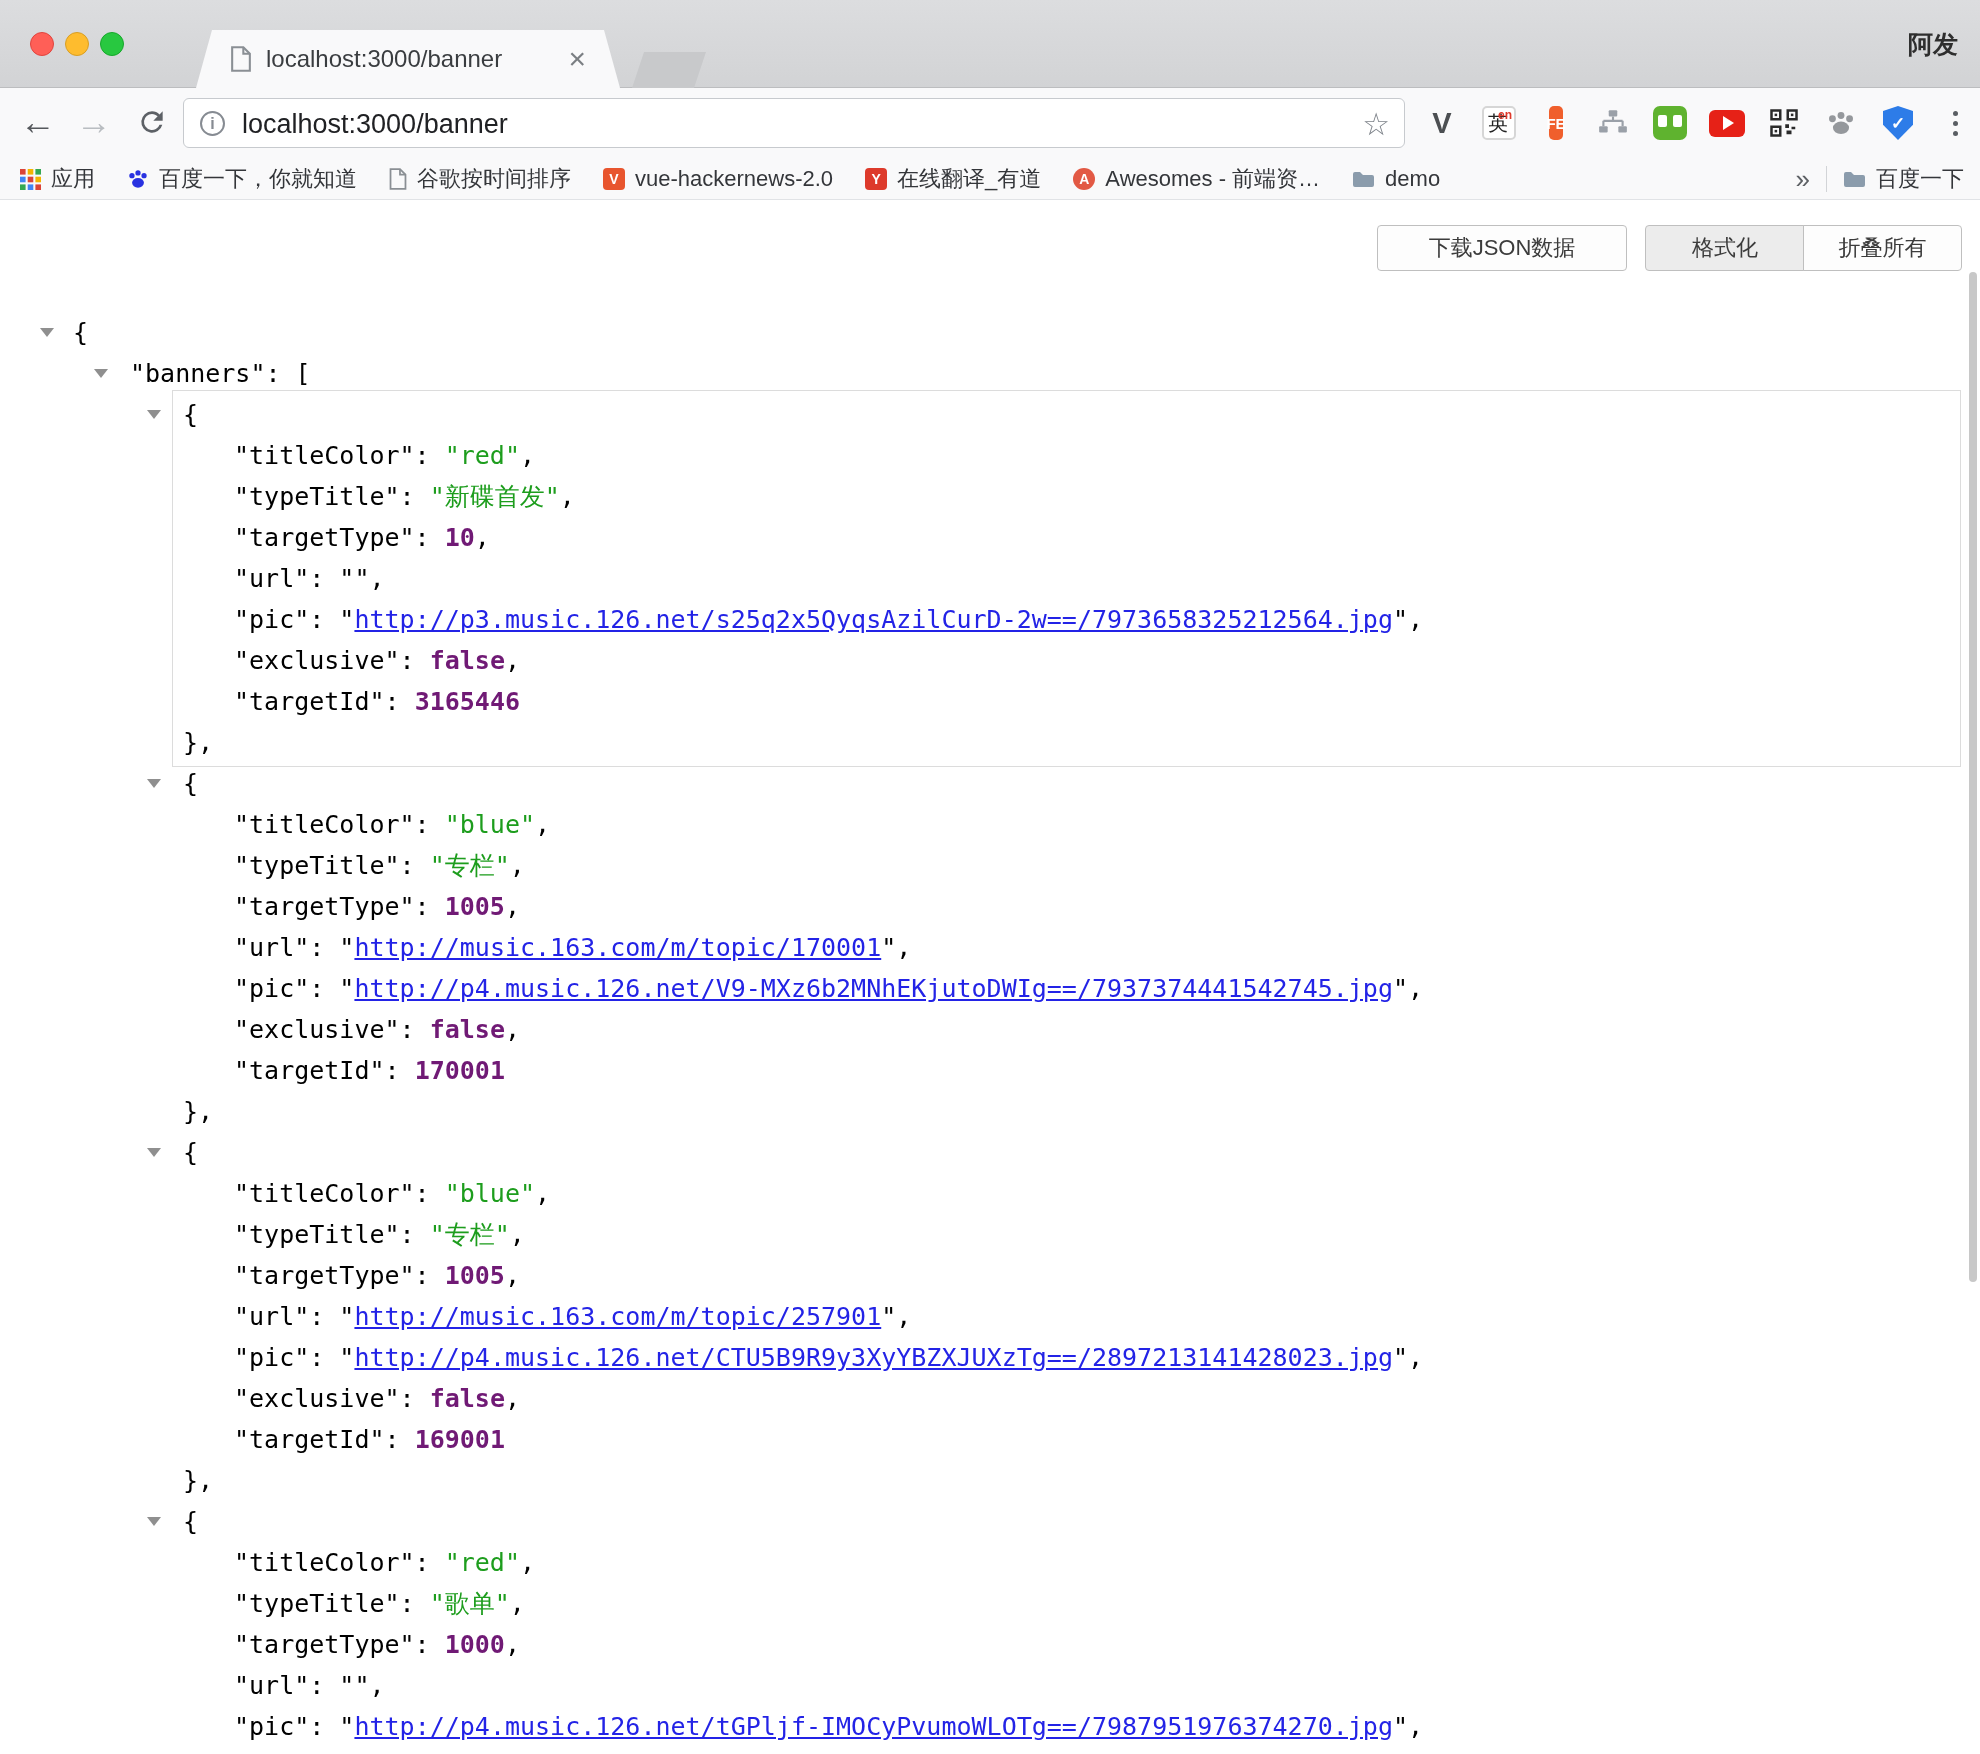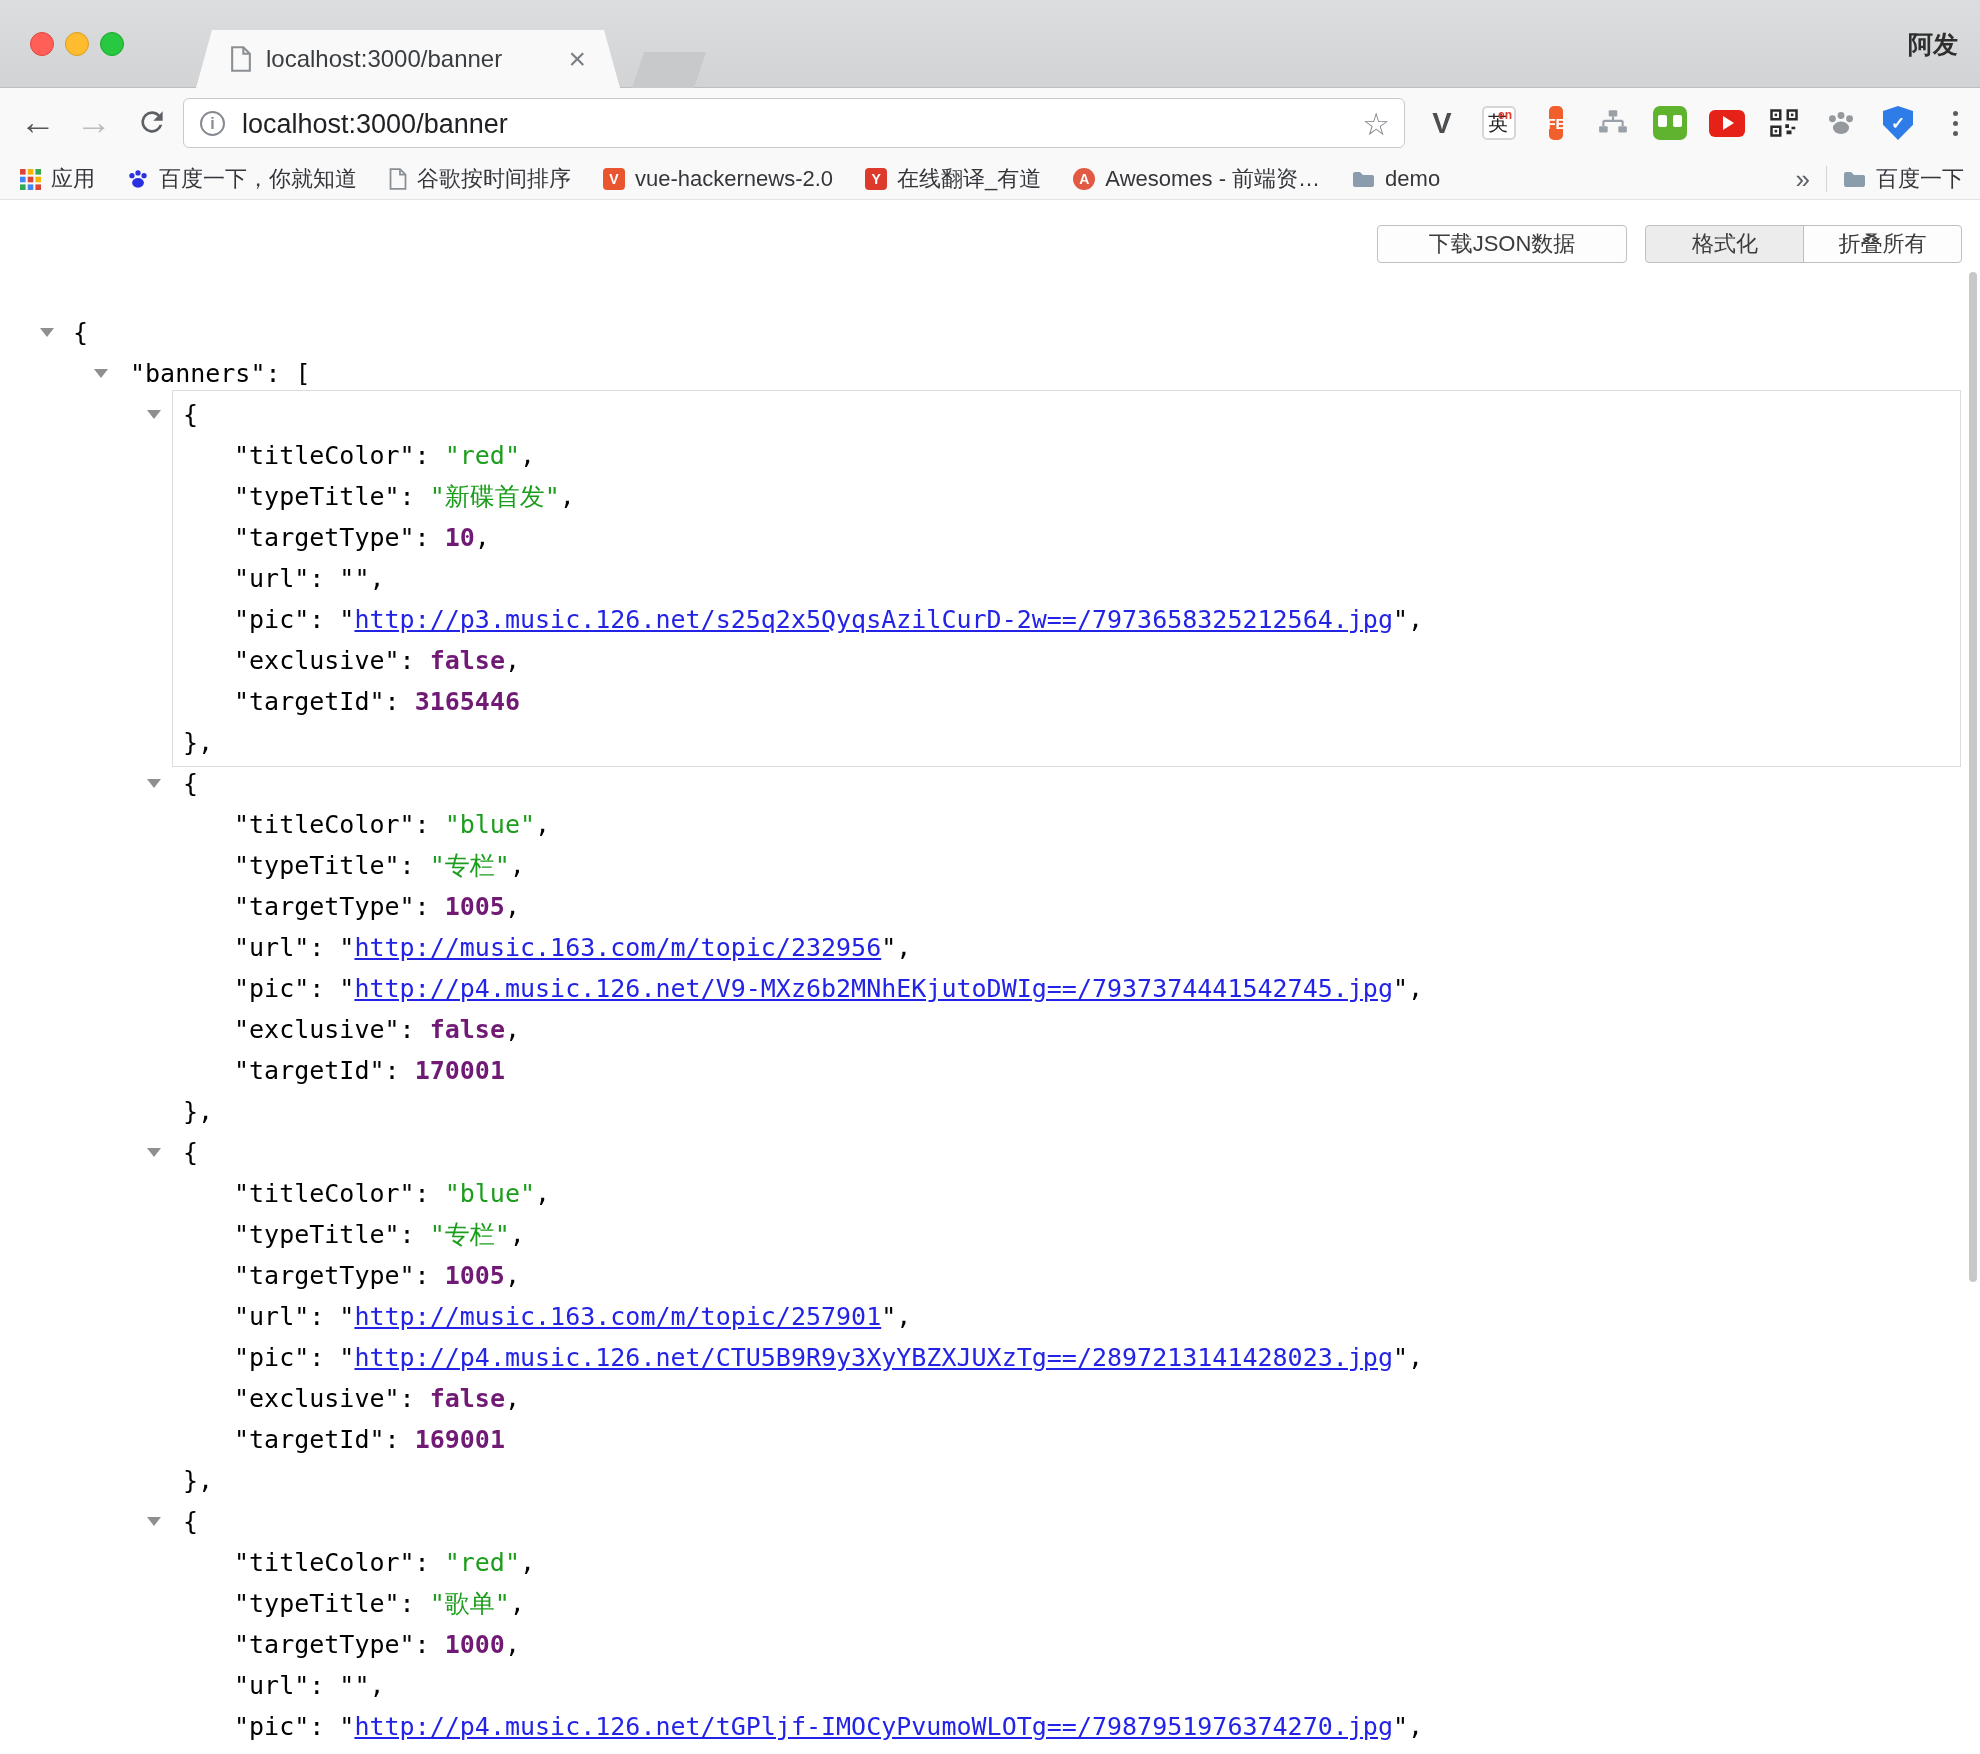--- a/index.html
+++ b/index.html
@@ -65,21 +65,21 @@
   .bm-left { position:absolute; left:20px; top:0; height:42px; display:flex; gap:32px; align-items:center; }
   .bm-right { position:absolute; right:16px; top:0; height:42px; display:flex; gap:16px; align-items:center; }
   .bm { display:flex; align-items:center; gap:10px; font-size:22px; color:#34363a; white-space:nowrap; }
   .bm-badge { width:22px; height:22px; border-radius:4px; color:#fff; font-size:14px; font-weight:bold;
               display:flex; align-items:center; justify-content:center; }
   .b-v { background:#e8552e; } .b-y { background:#dd3a2b; } .b-a { background:#e25944; border-radius:50%; }
   .chev { font-size:26px; color:#5d6064; }
   .bm-divider { width:1px; height:26px; background:#d2d4d7; }
 
   
-  .btn { position:absolute; height:38px; border:1px solid #bfbfbf; background:#fdfdfd;
+  .btn { position:absolute; height:46px; border:1px solid #bfbfbf; background:#fdfdfd;
          font-size:22px; color:#3c3c3c; display:flex; align-items:center; justify-content:center; }
   .btn-download { left:1377px; top:225px; width:250px; border-radius:4px; }
   .btn-format { left:1645px; top:225px; width:160px; border-radius:4px 0 0 4px; background:#ececec; }
   .btn-collapse { left:1804px; top:225px; width:159px; border-radius:0 4px 4px 0; margin-left:-1px; }
 
   .json-pane { position:absolute; left:0; right:0; top:200px; bottom:0; overflow:hidden;
                font-family:"DejaVu Sans Mono", monospace; font-size:25px; color:#000; }
   .json-lines { position:absolute; top:112px; left:0; right:0; }
   .jl { height:41px; line-height:41px; position:relative; white-space:pre; }
   .ind0 { padding-left:73px; } .ind1 { padding-left:130px; }
@@ -278,21 +278,21 @@
         <div class="jl ind3"><span class="t-p">"targetType": </span><span class="t-n">10</span><span class="t-p">,</span></div>
         <div class="jl ind3"><span class="t-p">"url": </span><span class="t-p">"",</span></div>
         <div class="jl ind3"><span class="t-p">"pic": </span><span class="t-p">"</span><span class="t-l">http://p3.music.126.net/s25q2x5QyqsAzilCurD-2w==/7973658325212564.jpg</span><span class="t-p">",</span></div>
         <div class="jl ind3"><span class="t-p">"exclusive": </span><span class="t-b">false</span><span class="t-p">,</span></div>
         <div class="jl ind3"><span class="t-p">"targetId": </span><span class="t-n">3165446</span></div>
         <div class="jl ind2"><span class="t-p">},</span></div>
         <div class="jl ind2"><span class="arrow a2"></span><span class="t-p">{</span></div>
         <div class="jl ind3"><span class="t-p">"titleColor": </span><span class="t-s">"blue"</span><span class="t-p">,</span></div>
         <div class="jl ind3"><span class="t-p">"typeTitle": </span><span class="t-s">"专栏"</span><span class="t-p">,</span></div>
         <div class="jl ind3"><span class="t-p">"targetType": </span><span class="t-n">1005</span><span class="t-p">,</span></div>
-        <div class="jl ind3"><span class="t-p">"url": </span><span class="t-p">"</span><span class="t-l">http://music.163.com/m/topic/232956</span><span class="t-p">",</span></div>
+        <div class="jl ind3"><span class="t-p">"url": </span><span class="t-p">"</span><span class="t-l">http://music.163.com/m/topic/170001</span><span class="t-p">",</span></div>
         <div class="jl ind3"><span class="t-p">"pic": </span><span class="t-p">"</span><span class="t-l">http://p4.music.126.net/V9-MXz6b2MNhEKjutoDWIg==/7937374441542745.jpg</span><span class="t-p">",</span></div>
         <div class="jl ind3"><span class="t-p">"exclusive": </span><span class="t-b">false</span><span class="t-p">,</span></div>
         <div class="jl ind3"><span class="t-p">"targetId": </span><span class="t-n">170001</span></div>
         <div class="jl ind2"><span class="t-p">},</span></div>
         <div class="jl ind2"><span class="arrow a2"></span><span class="t-p">{</span></div>
         <div class="jl ind3"><span class="t-p">"titleColor": </span><span class="t-s">"blue"</span><span class="t-p">,</span></div>
         <div class="jl ind3"><span class="t-p">"typeTitle": </span><span class="t-s">"专栏"</span><span class="t-p">,</span></div>
         <div class="jl ind3"><span class="t-p">"targetType": </span><span class="t-n">1005</span><span class="t-p">,</span></div>
         <div class="jl ind3"><span class="t-p">"url": </span><span class="t-p">"</span><span class="t-l">http://music.163.com/m/topic/257901</span><span class="t-p">",</span></div>
         <div class="jl ind3"><span class="t-p">"pic": </span><span class="t-p">"</span><span class="t-l">http://p4.music.126.net/CTU5B9R9y3XyYBZXJUXzTg==/2897213141428023.jpg</span><span class="t-p">",</span></div>

